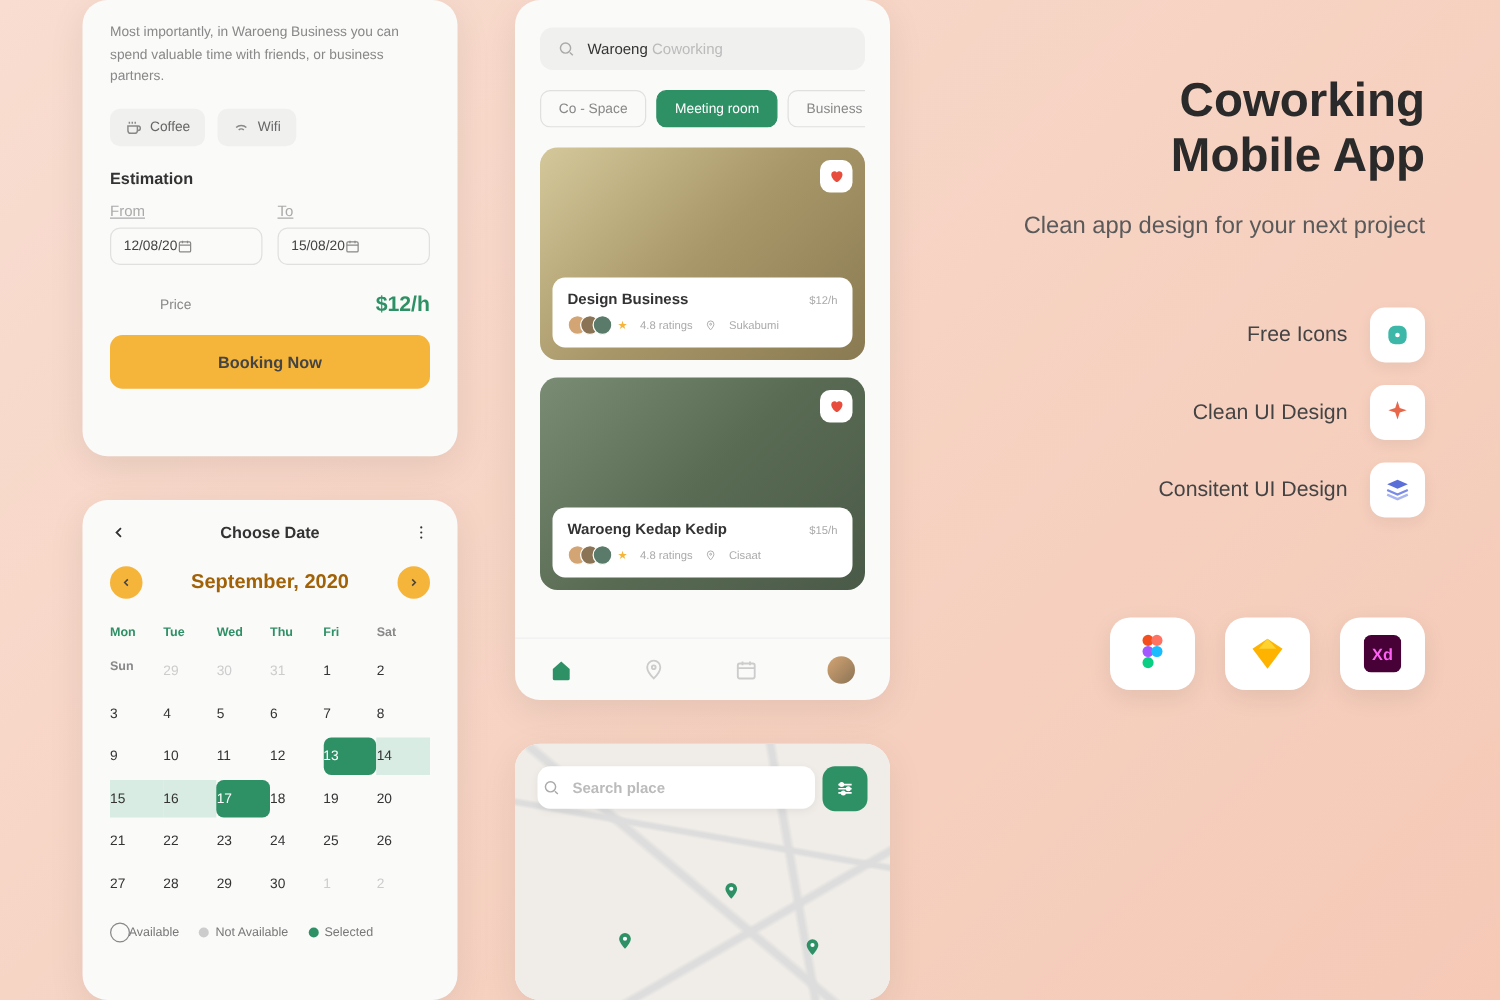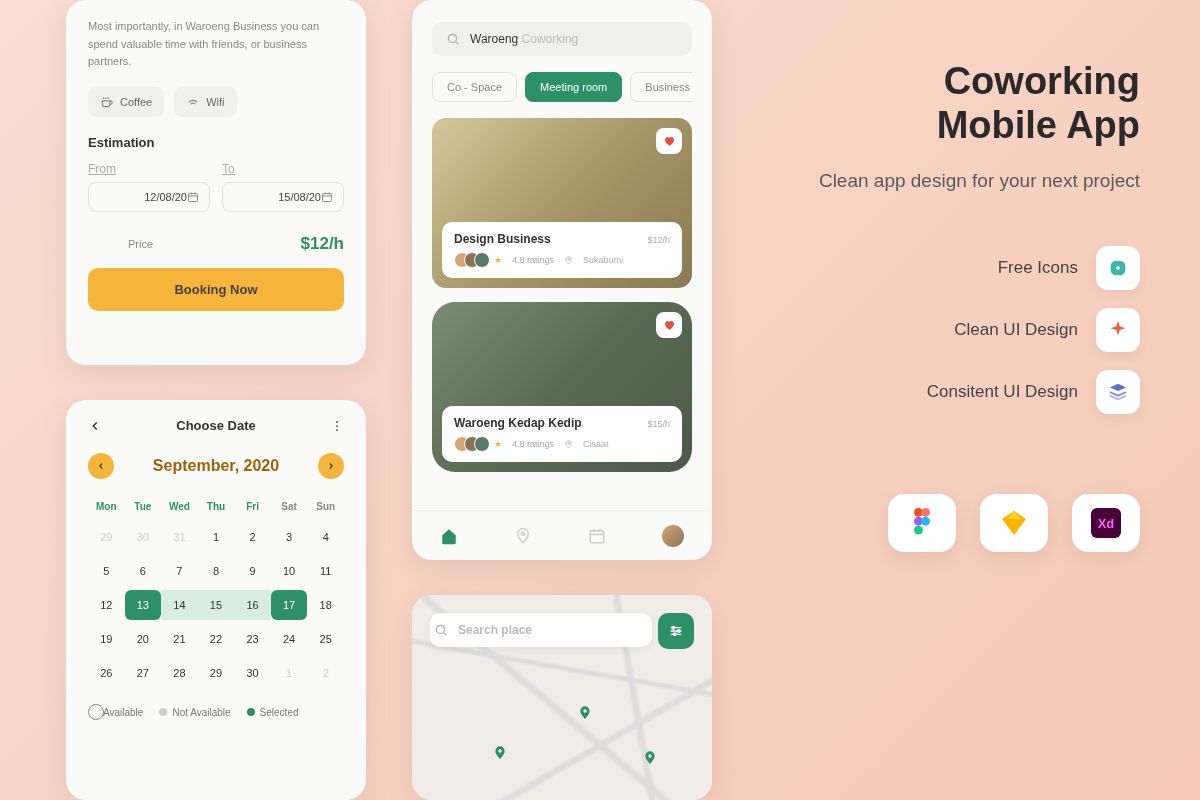--- a/index.html
+++ b/index.html
@@ -10,34 +10,34 @@
 
 .p1 { left: 66px; top: 0; width: 300px; height: 365px; padding: 18px 22px; }
 .desc { font-size: 11px; color: #888; line-height: 1.6; margin-bottom: 16px; }
 .tags { display: flex; gap: 10px; margin-bottom: 18px; }
 .tag { display: flex; align-items: center; gap: 6px; background: #f0f0ef; padding: 8px 12px; border-radius: 8px; font-size: 11px; color: #666; }
 .tag svg { width: 14px; height: 14px; }
 .est-title { font-size: 13px; font-weight: 600; color: #333; margin-bottom: 12px; }
 .dates { display: flex; gap: 12px; margin-bottom: 22px; }
 .date-col { flex: 1; }
 .date-label { font-size: 12px; color: #aaa; margin-bottom: 6px; display: block; text-decoration: underline; }
-.date-box { border: 1px solid #e0e0de; border-radius: 8px; padding: 8px 10px; display: flex; align-items: center; justify-content: flex-end; font-size: 11px; color: #444; }
+.date-box { border: 1px solid #e0e0de; border-radius: 8px; padding: 8px 10px; display: flex; align-items: center; justify-content: flex-start; font-size: 11px; color: #444; }
 .price-row { display: flex; justify-content: space-between; align-items: center; margin-bottom: 14px; margin-left: 40px; }
 .price-lbl { font-size: 11px; color: #888; }
 .price-val { font-size: 17px; font-weight: 700; color: #2e9065; }
 .book-btn { width: 100%; background: #f5b43a; color: #444; border: none; border-radius: 10px; padding: 14px; font-size: 13px; font-weight: 600; cursor: pointer; }
 
 
 .p2 { left: 66px; top: 400px; width: 300px; height: 400px; padding: 18px 22px; }
 .cal-head { display: flex; align-items: center; justify-content: space-between; margin-bottom: 20px; }
 .cal-title { font-size: 13px; font-weight: 600; color: #333; }
 .month-nav { display: flex; align-items: center; justify-content: space-between; margin-bottom: 16px; }
 .nav-btn { width: 26px; height: 26px; border-radius: 50%; background: #f5b43a; display: flex; align-items: center; justify-content: center; cursor: pointer; }
 .month-lbl { font-size: 16px; font-weight: 600; color: #a16207; }
-.cal-grid { display: grid; grid-template-columns: repeat(7, 1fr); gap: 4px 0; text-align: center; }
+.cal-grid { display: grid; grid-template-columns: repeat(6, 1fr); gap: 4px 0; }
 .day-head { font-size: 10px; color: #2e9065; font-weight: 600; padding: 6px 0; }
 .day-head.wknd { color: #888; }
 .day-cell { font-size: 11px; padding: 9px 0; color: #333; cursor: pointer; }
 .day-cell.dim { color: #ccc; }
 .day-cell.sel { background: #2e9065; color: #fff; border-radius: 6px; }
 .day-cell.range { background: #d8ece3; color: #333; }
 .legend { display: flex; gap: 16px; margin-top: 16px; font-size: 10px; color: #777; }
 .leg-item { display: flex; align-items: center; gap: 5px; }
 .dot { width: 8px; height: 8px; border-radius: 50%; }
 .dot.av { border: 1.5px solid #888; }
@@ -48,21 +48,21 @@
 .p3 { left: 412px; top: 0; width: 300px; height: 560px; padding: 22px 20px 0; }
 .search-bar { background: #f0f0ef; border-radius: 10px; padding: 10px 14px; display: flex; align-items: center; gap: 10px; margin-bottom: 16px; }
 .search-text { font-size: 12px; }
 .search-typed { color: #333; font-weight: 500; }
 .search-hint { color: #bbb; }
 .chips { display: flex; gap: 8px; margin-bottom: 16px; overflow: hidden; }
 .chip { padding: 8px 14px; border-radius: 8px; font-size: 11px; white-space: nowrap; border: 1px solid #e0e0de; color: #888; cursor: pointer; }
 .chip.active { background: #2e9065; color: #fff; border-color: #2e9065; }
 .card { border-radius: 14px; margin-bottom: 14px; height: 170px; position: relative; overflow: hidden; }
 .card-bg1 { background: linear-gradient(135deg, #d4c89a 0%, #a89768 50%, #8a7a52 100%); }
-.card-bg2 { background: linear-gradient(135deg, #7a8c74 0%, #5a6b54 50%, #4a5a48 100%); border-radius: 23px; }
+.card-bg2 { background: linear-gradient(135deg, #7a8c74 0%, #5a6b54 50%, #4a5a48 100%); }
 .fav { position: absolute; top: 10px; right: 10px; width: 26px; height: 26px; background: #fff; border-radius: 8px; display: flex; align-items: center; justify-content: center; }
 .card-info { position: absolute; bottom: 10px; left: 10px; right: 10px; background: #fff; border-radius: 10px; padding: 10px 12px; }
 .card-top { display: flex; justify-content: space-between; align-items: center; margin-bottom: 6px; }
 .card-name { font-size: 12px; font-weight: 600; color: #333; }
 .card-price { font-size: 12px; font-weight: 700; color: #333; }
 .card-price span { font-size: 9px; color: #aaa; font-weight: 400; }
 .card-meta { display: flex; align-items: center; gap: 10px; font-size: 9px; color: #aaa; }
 .avatars { display: flex; }
 .av { width: 16px; height: 16px; border-radius: 50%; border: 1.5px solid #fff; margin-right: -6px; }
 .av1 { background: #d4a574; } .av2 { background: #8b7355; } .av3 { background: #5a7a6a; }

